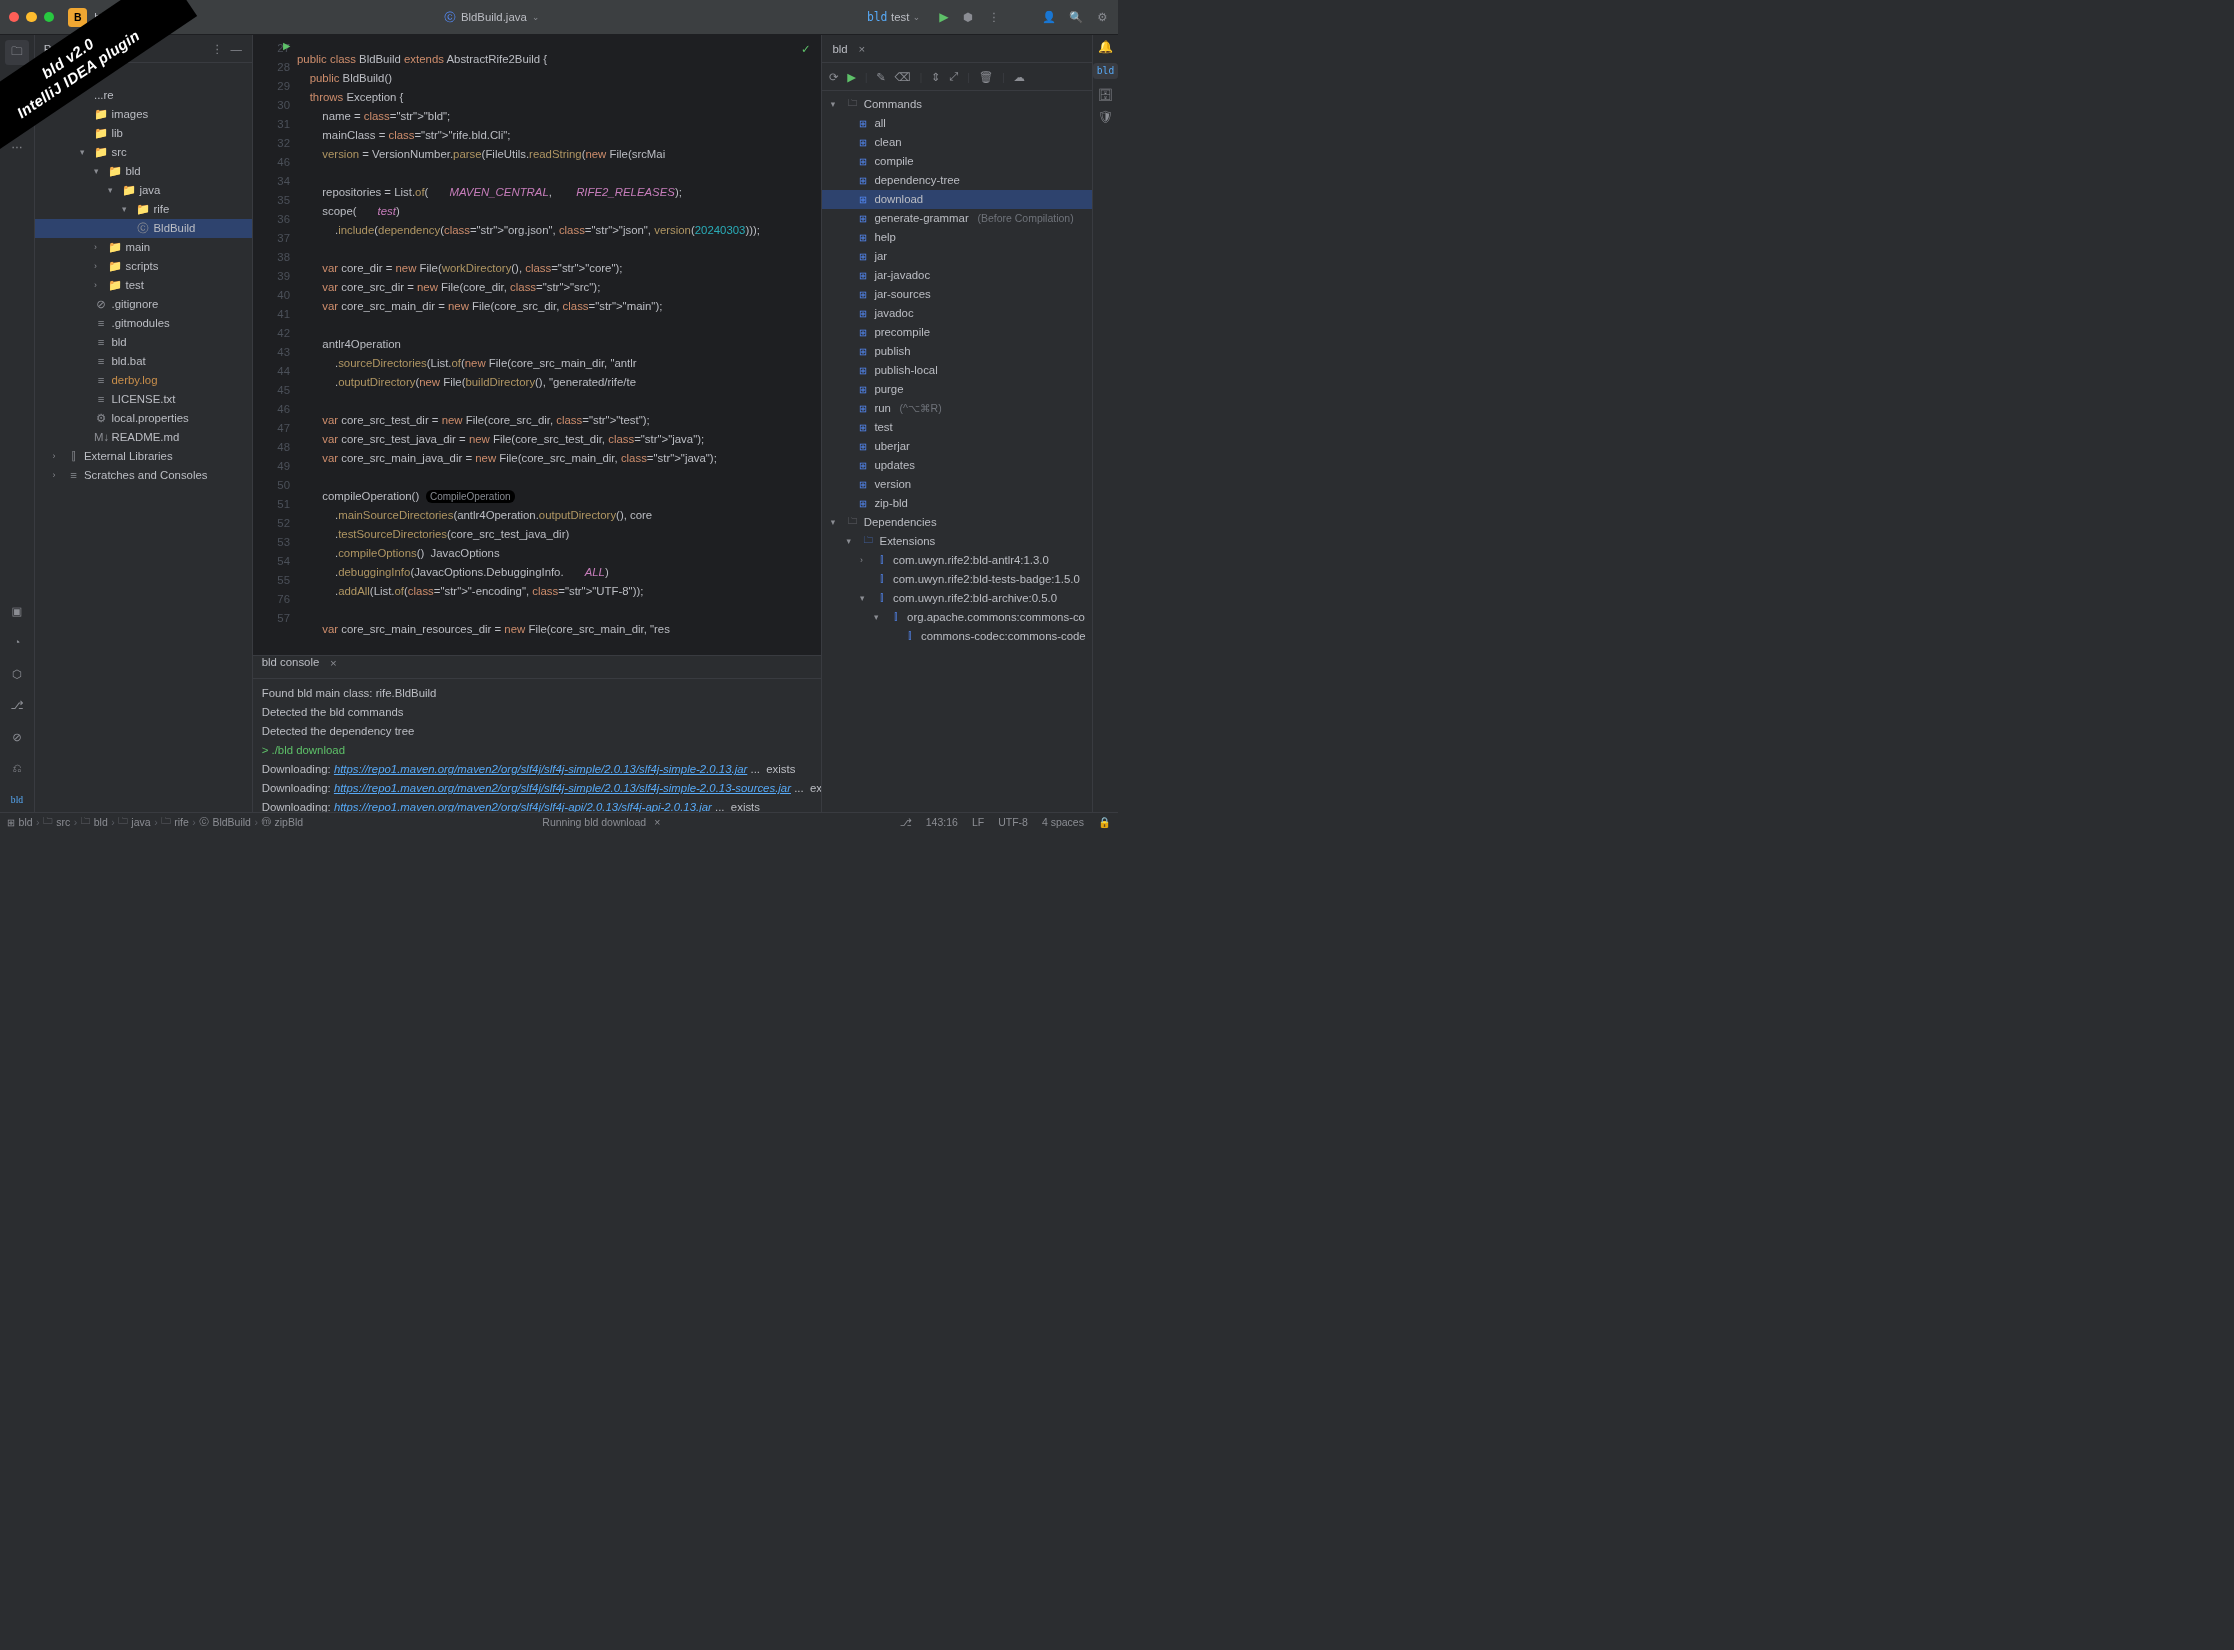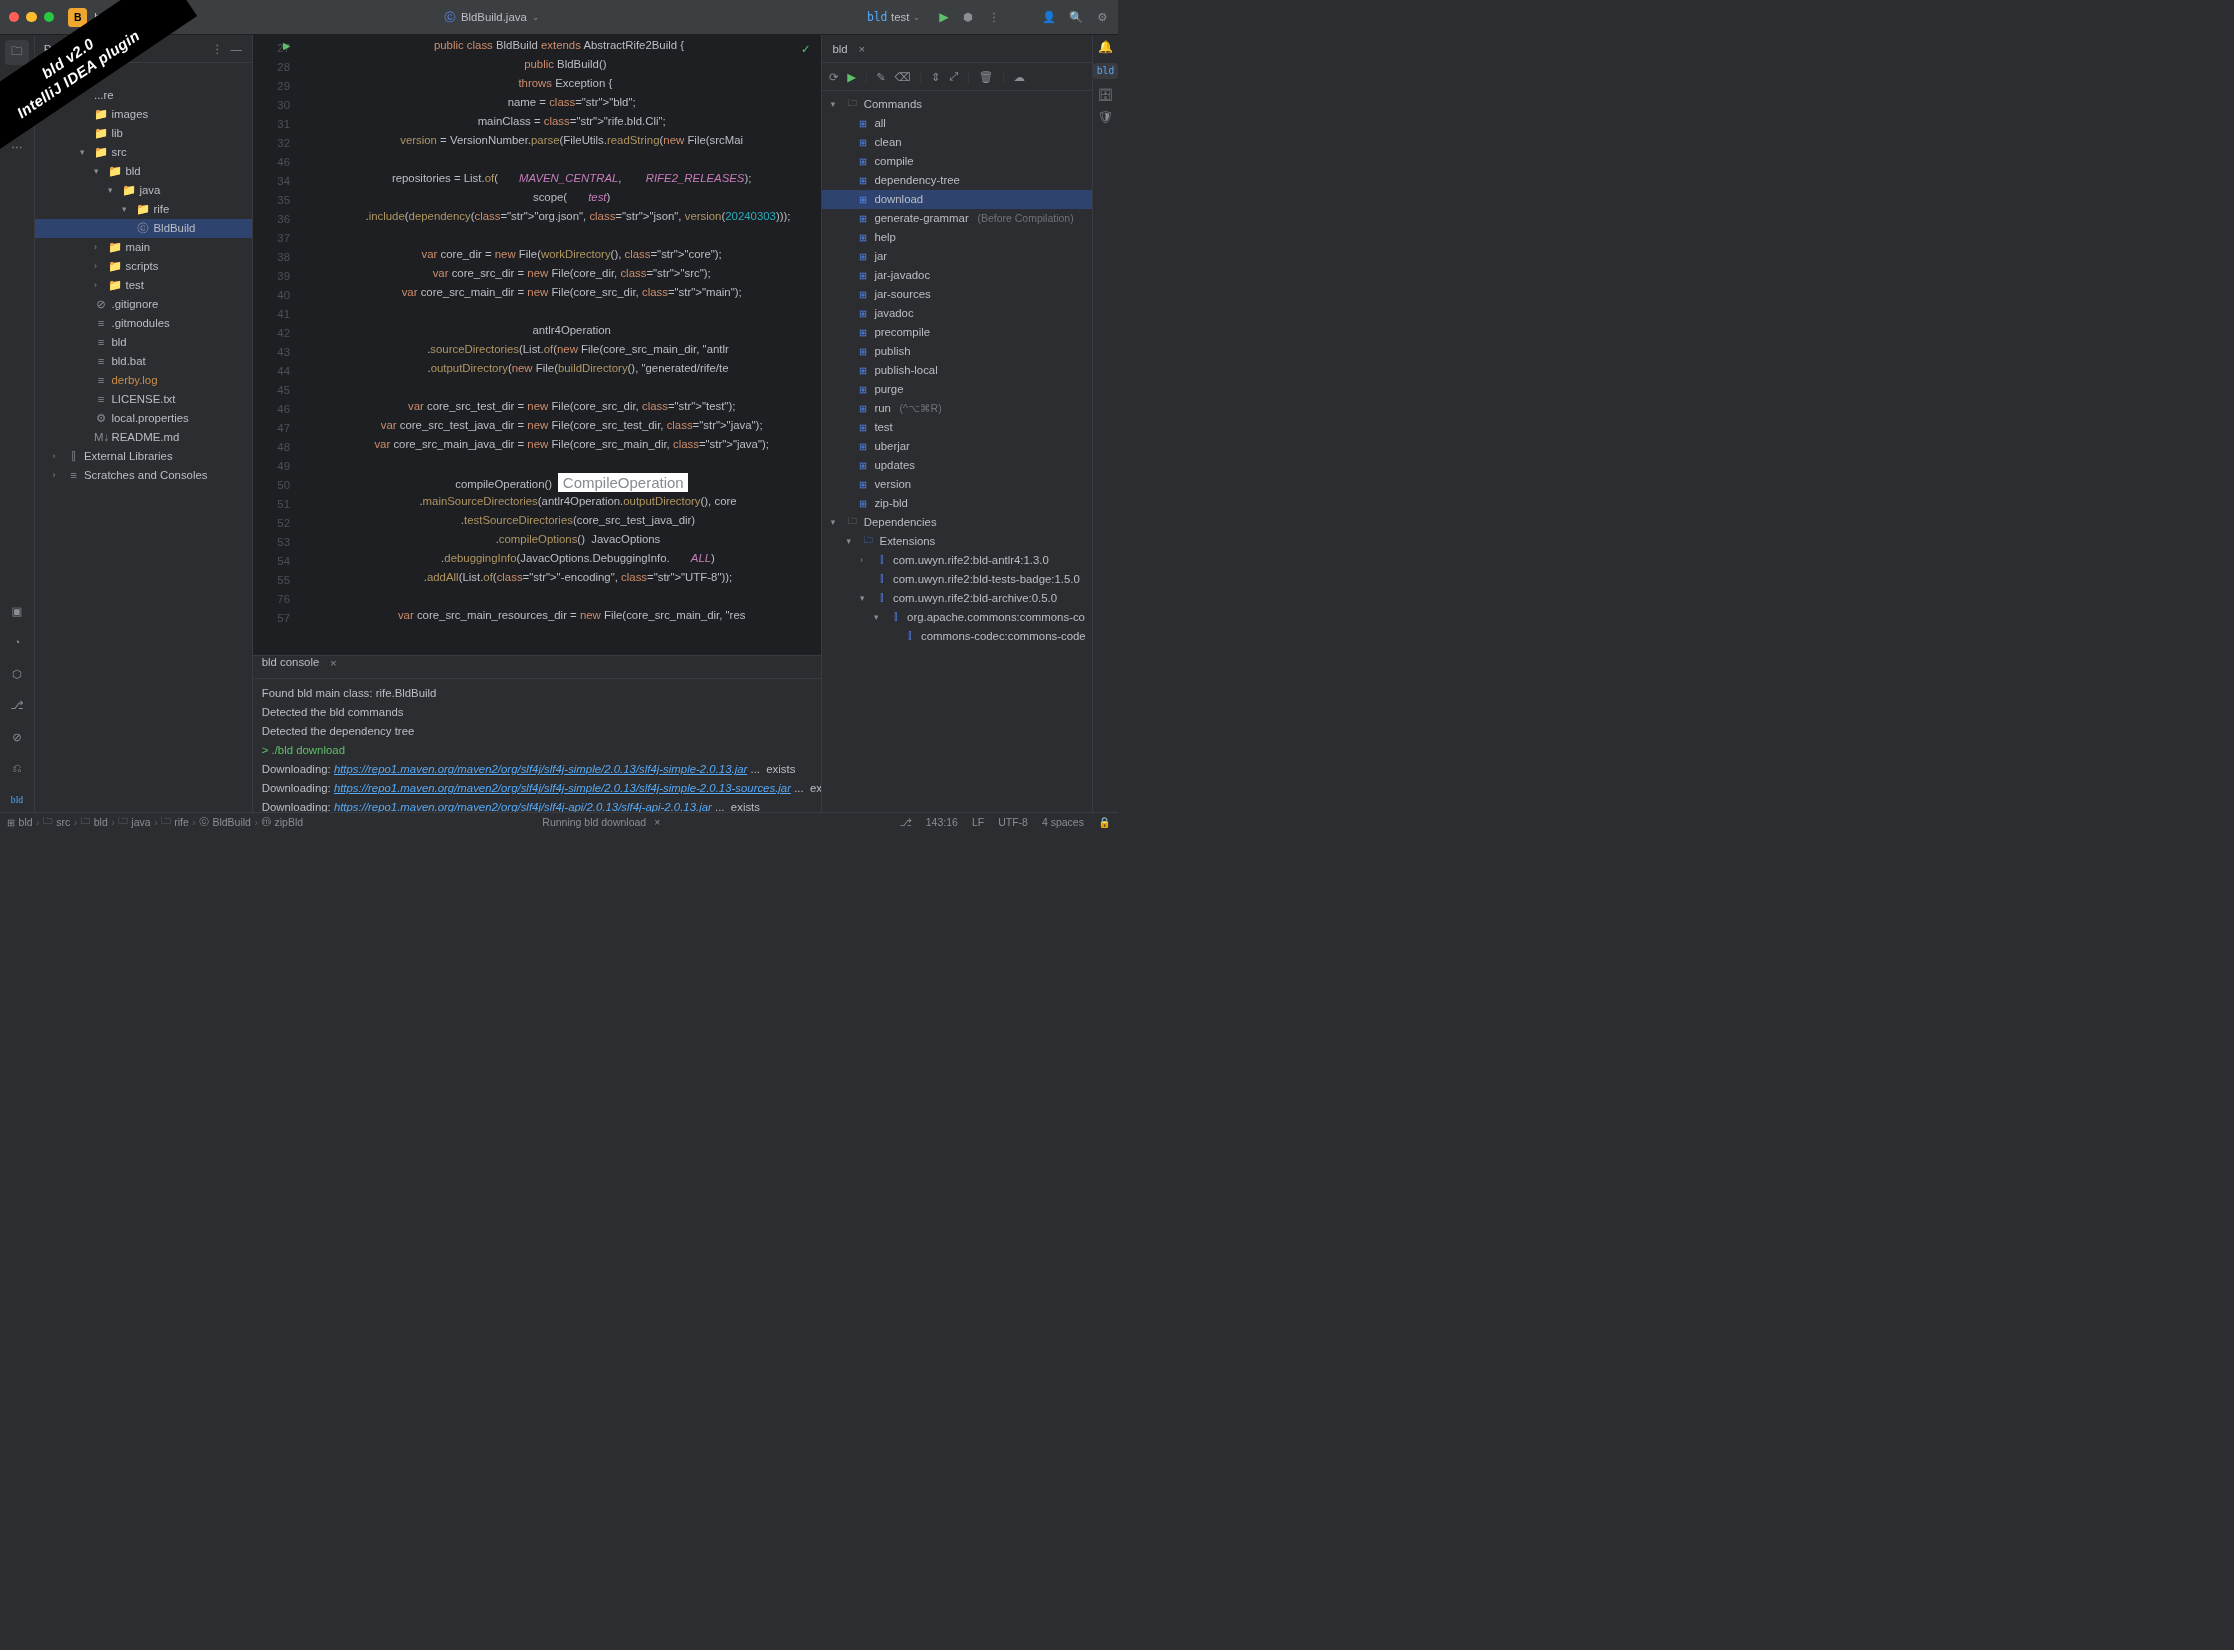--- a/index.html
+++ b/index.html
@@ -33,26 +33,26 @@
 .tree-row.sel { background: #2e436e; }
 .tree-row .arrow { width: 10.5px; color: #8b8d93; font-size: 8.7px; }
 .tree-row .ticon { width: 14px; text-align: center; color: #8b8d93; }
 .tree-row .tlabel { color: #bcbec4; }
 .tree-row .tlabel.orange { color: #c98f4b; }
 
 .editor-col { flex: 1; display: flex; flex-direction: column; min-width: 0; }
 .editor { flex: 1; display: flex; background: #1e1f22; overflow: hidden; position: relative; }
 .gutter { width: 44px; text-align: right; padding: 3.5px 7px 3.5px 0; color: #4b5059; font-family: Menlo, monospace; font-size: 11.4px; line-height: 19px; }
 .gutter .ln { height: 19px; }
-.code { flex: 1; padding: 1px 0; font-family: Menlo, monospace; font-size: 11.4px; line-height: 19px; white-space: pre; overflow: hidden; text-align: center; }
+.code { flex: 1; padding: 15px 0; font-family: Menlo, monospace; font-size: 11.4px; line-height: 19px; white-space: pre; overflow: hidden; }
 .code .cl { height: 19px; }
 .kw { color: #cf8e6d; }
 .num { color: #2aacb8; } .purp { color: #c77dbb; font-style: italic; margin-left: 21px; }
 .type { color: #bcbec4; } .call { color: #b09663; }
-.hint { background: #ffffff; color: #868a91; padding: 0.9px 4.4px; border-radius: 0; font-size: 15px; }
+.hint { background: #000000; color: #868a91; padding: 0.9px 4.4px; border-radius: 6px; font-size: 10px; }
 .run-gutter { position: absolute; left: 30px; top: 5.2px; color: #5ec169; font-size: 9.6px; }
 .inspection { position: absolute; right: 10.5px; top: 7px; color: #5ec169; }
 
 .right-panel { width: 271px; background: #2b2d30; border-left: 0.9px solid #393b40; display: flex; flex-direction: column; }
 .right-tab { height: 28px; display: flex; align-items: center; padding: 0 10.5px; border-bottom: 0.9px solid #393b40; gap: 7px; }
 .right-tab .tabname { font-weight: 500; }
 .right-toolbar { height: 28px; display: flex; align-items: center; padding: 0 7px; gap: 8.7px; border-bottom: 0.9px solid #393b40; }
 .right-toolbar .ticon { color: #8b8d93; }
 .right-toolbar .play { color: #5ec169; }
 .cmd-tree { flex: 1; overflow: auto; padding: 3.5px 0; }

